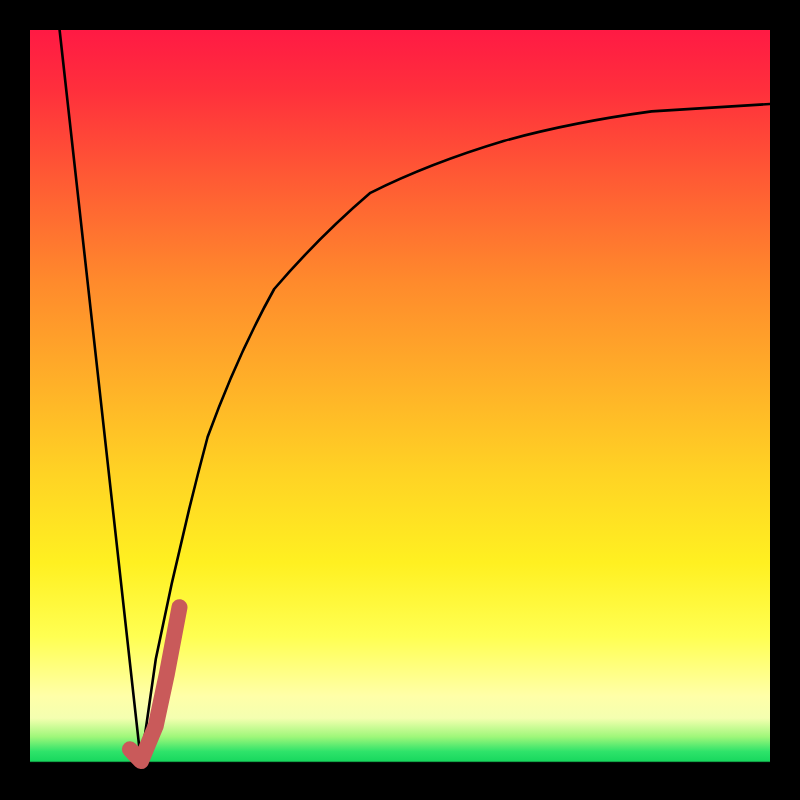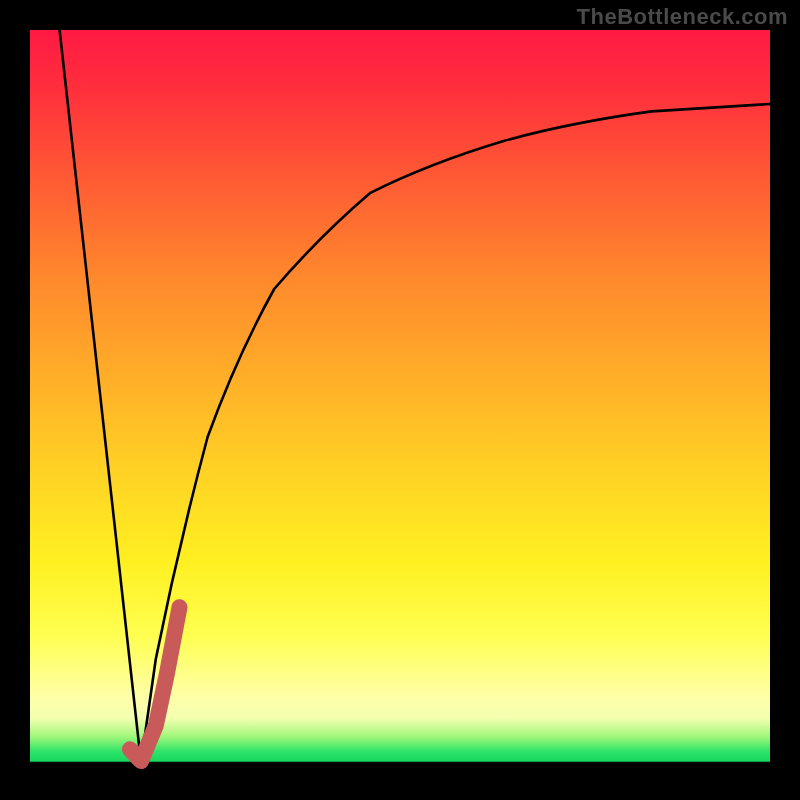--- a/index.html
+++ b/index.html
@@ -67,21 +67,20 @@
     font-weight: 600;
     letter-spacing: 0.5px;
     user-select: none;
   }
 </style>
 </head>
 <body>
 
 <div class="outer">
 
-  <div class="watermark">TheBottleneck.com</div>
 
   <div class="plot">
     <div class="gradient"></div>
 
     <svg class="curves" viewBox="0 0 740 740" preserveAspectRatio="none">
 
       <path d="M 29.6 0 L 111 732.6" stroke="#000" stroke-width="2.6" fill="none" stroke-linecap="round"></path>
 
       <path d="M 111 732.6
                L 125.8 629

